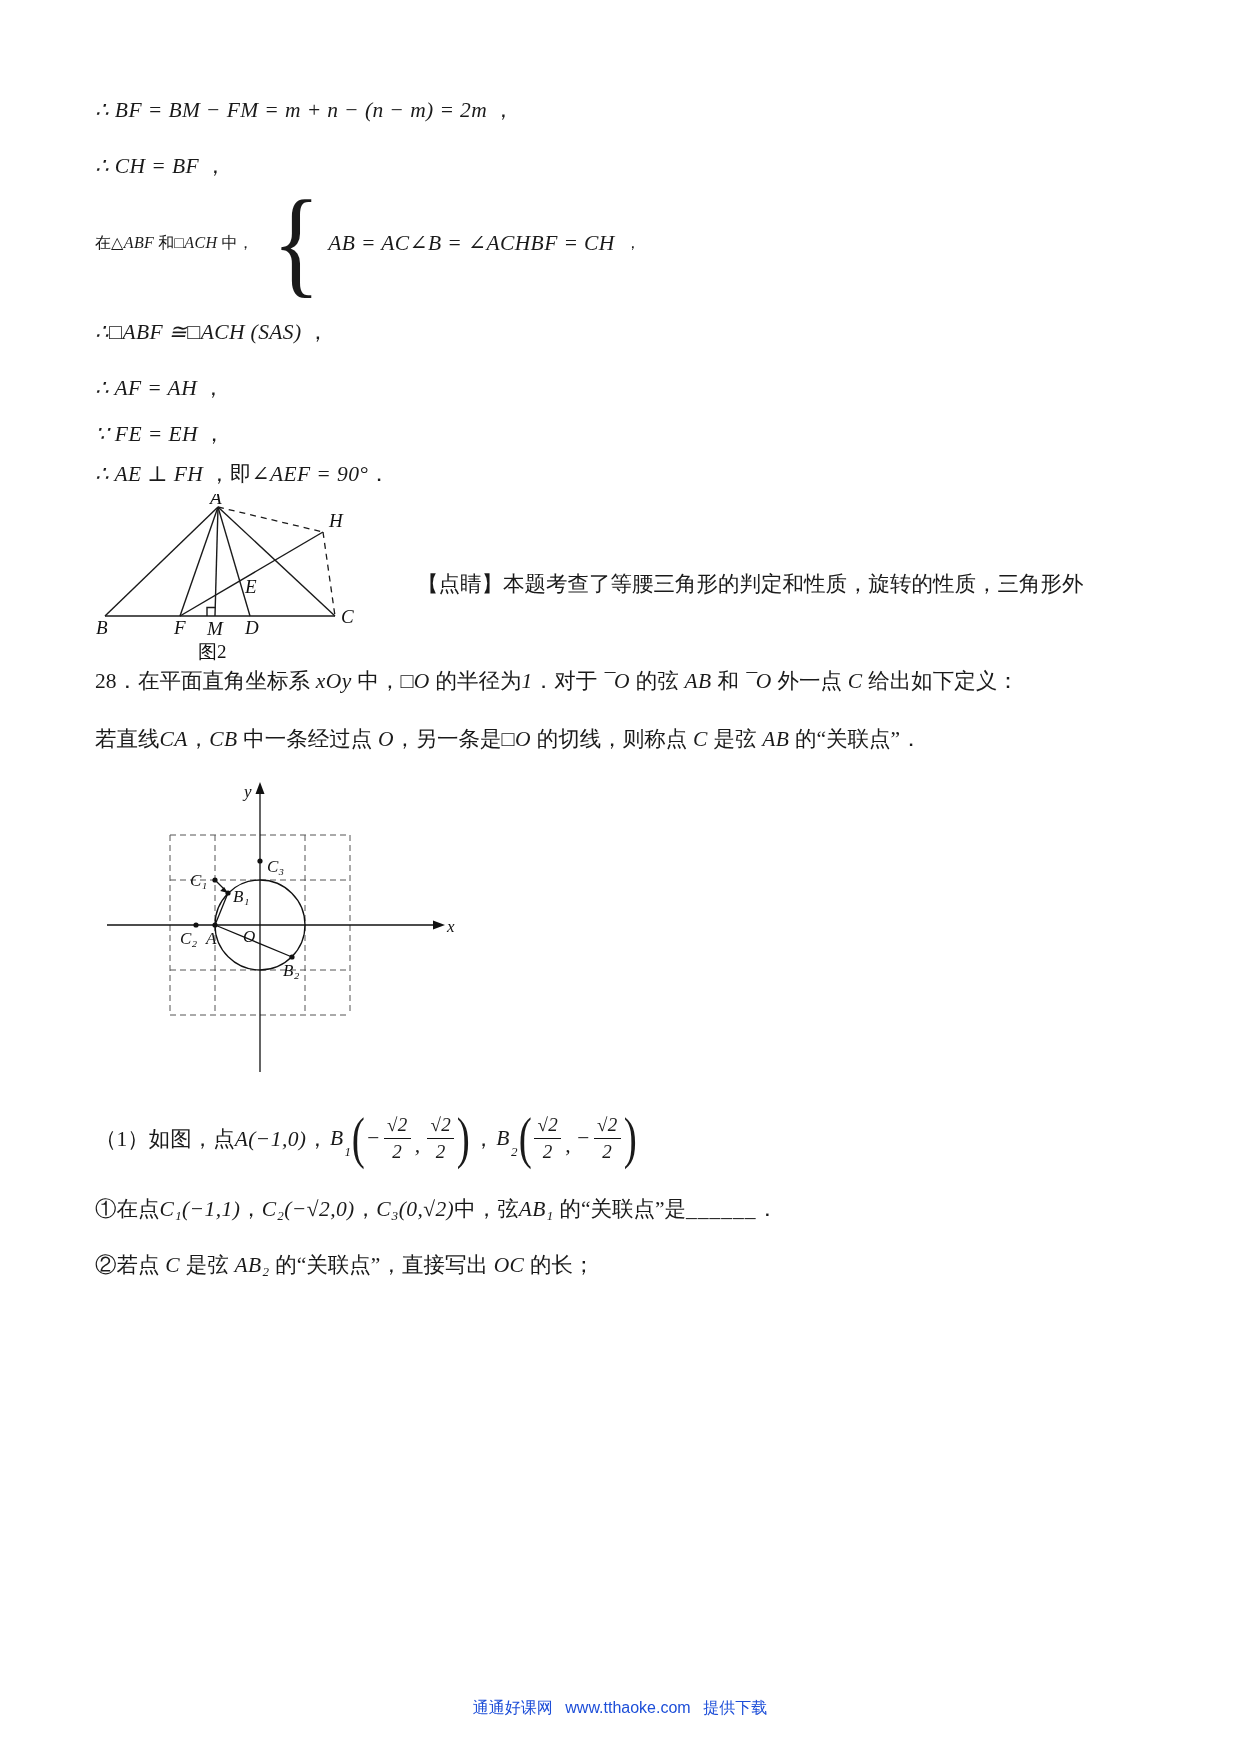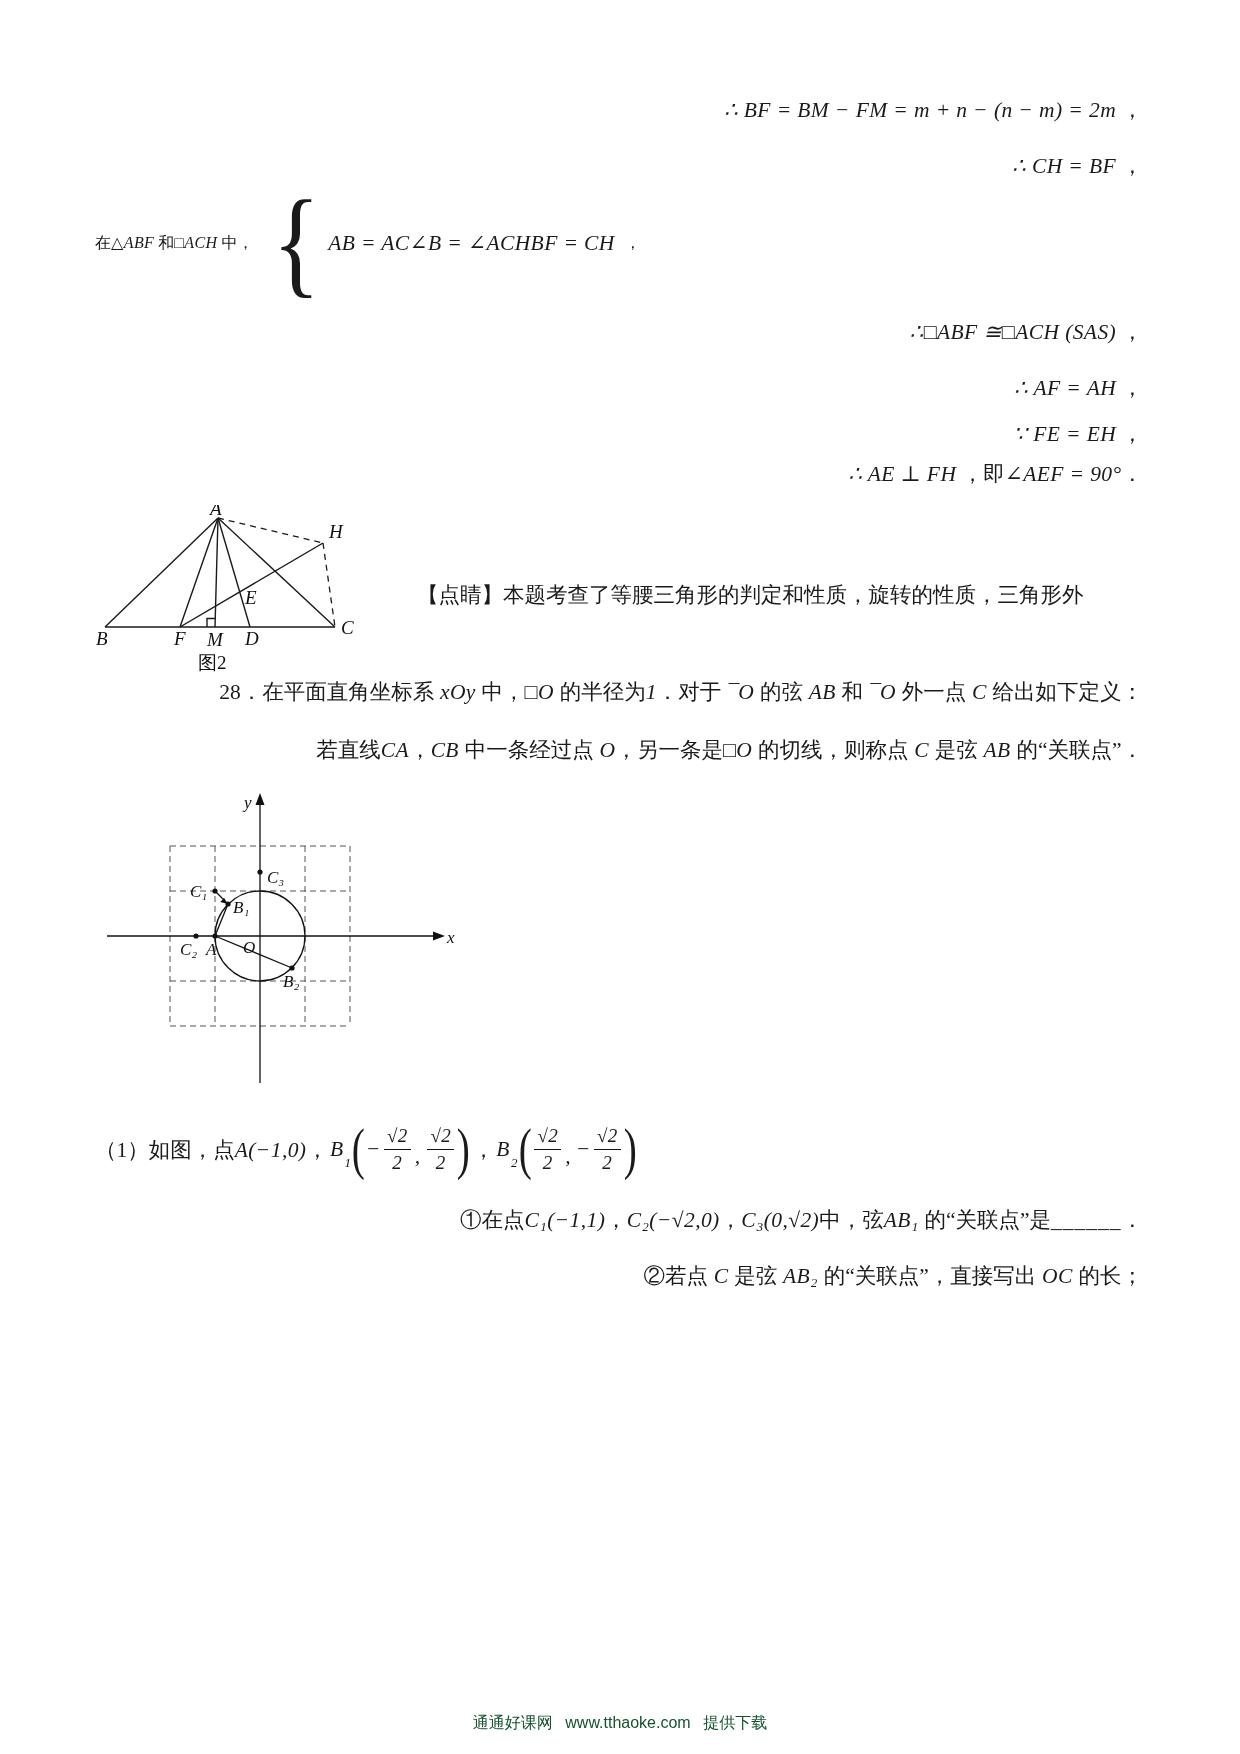--- a/index.html
+++ b/index.html
@@ -2,27 +2,27 @@
 <html><head>
 <meta charset="utf-8">
 <style>
   html,body { margin:0; padding:0; background:#e8e8e8; }
   .page {
     position:relative; width:1240px; height:1754px; margin:0 auto;
     background:#ffffff; color:#1a1a1a; overflow:hidden;
     font-family:"Liberation Serif","DejaVu Serif",serif;
   }
   .content { position:absolute; left:95px; top:95px; width:1048px; }
-  .line { font-size:21.5px; line-height:30px; margin-bottom:26px;text-align:right; }
+  .line { font-size:21.5px; line-height:30px; margin-bottom:26px; }
   .cn { font-style:normal; }
   .math { font-style:italic; letter-spacing:0.4px; }
   .blank { font-style:normal; letter-spacing:1px;margin-top:36px; }
   .tight { margin-bottom:10px; }
   .m16 { margin-bottom:16px; }
-  .m8  { margin-bottom:16px; }
+  .m8  { margin-bottom:5px; }
 
   
   .system { display:flex; align-items:center; margin:4px 0 22px 0; }
   .brace {
     font-style:normal; font-weight:100; font-size:118px; line-height:104px;
     display:inline-block; transform:scaleX(0.85); margin:0 4px 0 14px;
   }
   .eq-col { display:inline-flex; flex-direction:row; }
   .eq-col .eqline { font-size:21.5px; line-height:36px; }
   .suffix { margin-left:10px; }
@@ -54,23 +54,22 @@
   .psign { margin-right:1px; }
 
   
   .figlabel text { font-family:"Liberation Serif","DejaVu Serif",serif;
                    font-style:italic; font-size:19px; fill:#111; }
   .figlabel text.caption { font-style:normal; font-size:19px; }
   .fig2 .figlabel text { font-size:17px; }
 
   .footer {
     position:absolute; left:0; top:1698px; width:100%; text-align:center;
-    font-size:16px; color:#14532d;
+    font-size:16px; color:#1d4ed8;
     font-family:"Liberation Sans","DejaVu Sans",sans-serif;
-    margin-top:15px;
   }
   .footer span { margin:0 4px; }
 </style>
 </head>
 <body>
 
 <div class="page">
   <div class="content">
 
     <div class="line"><span class="math">∴ BF = BM − FM = m + n − (n − m) = 2m</span><span class="cn"> ，</span></div>

